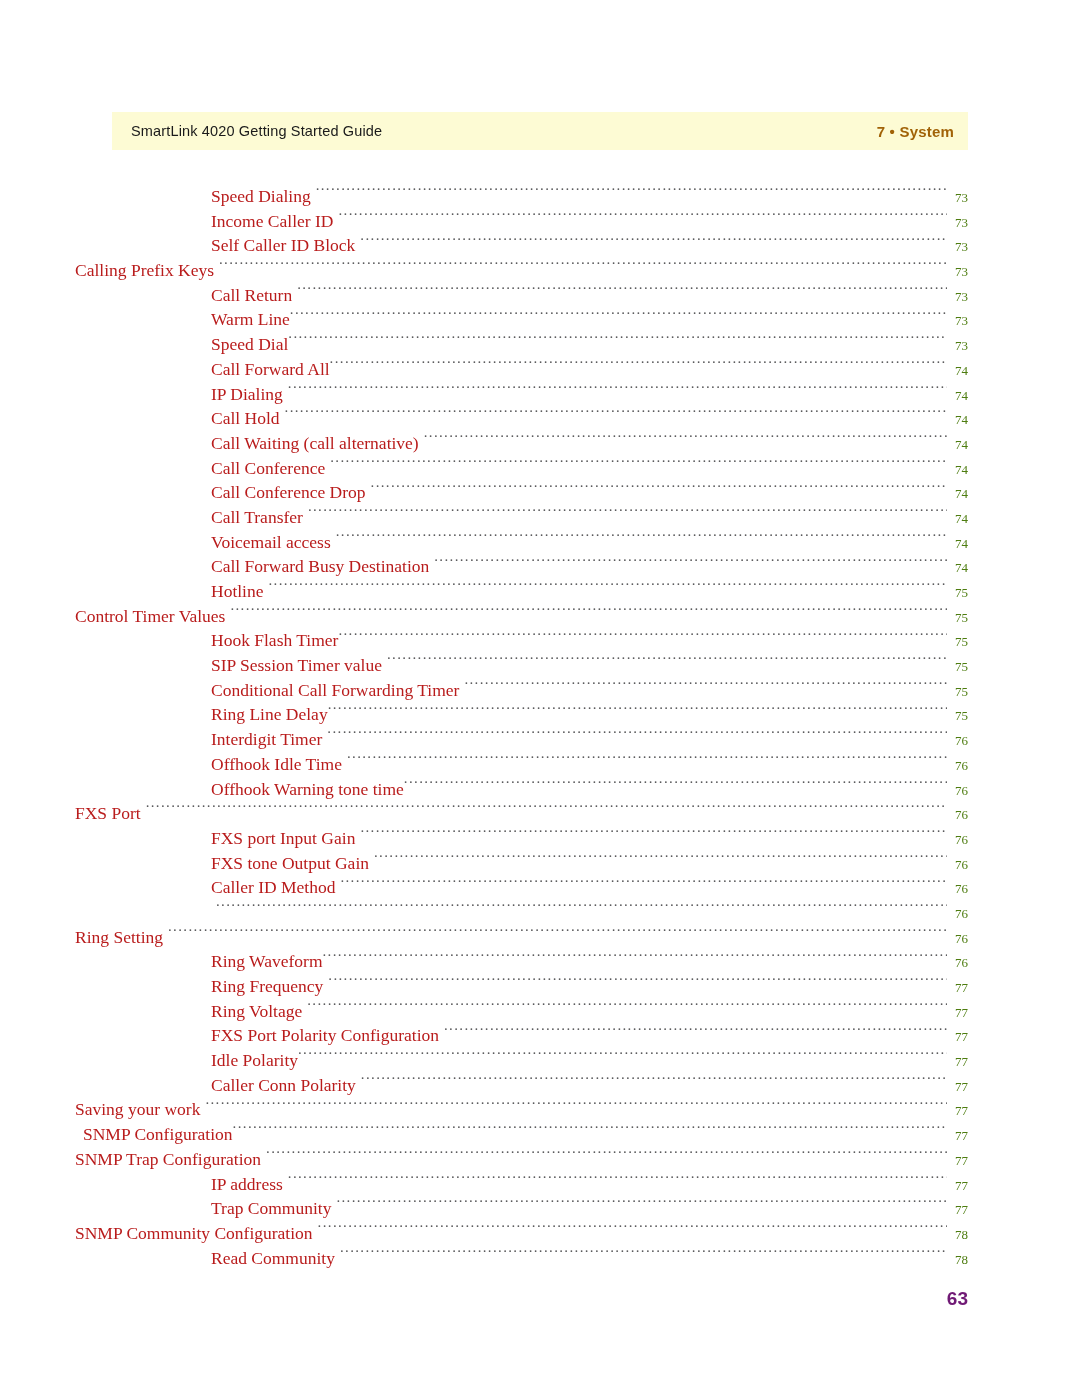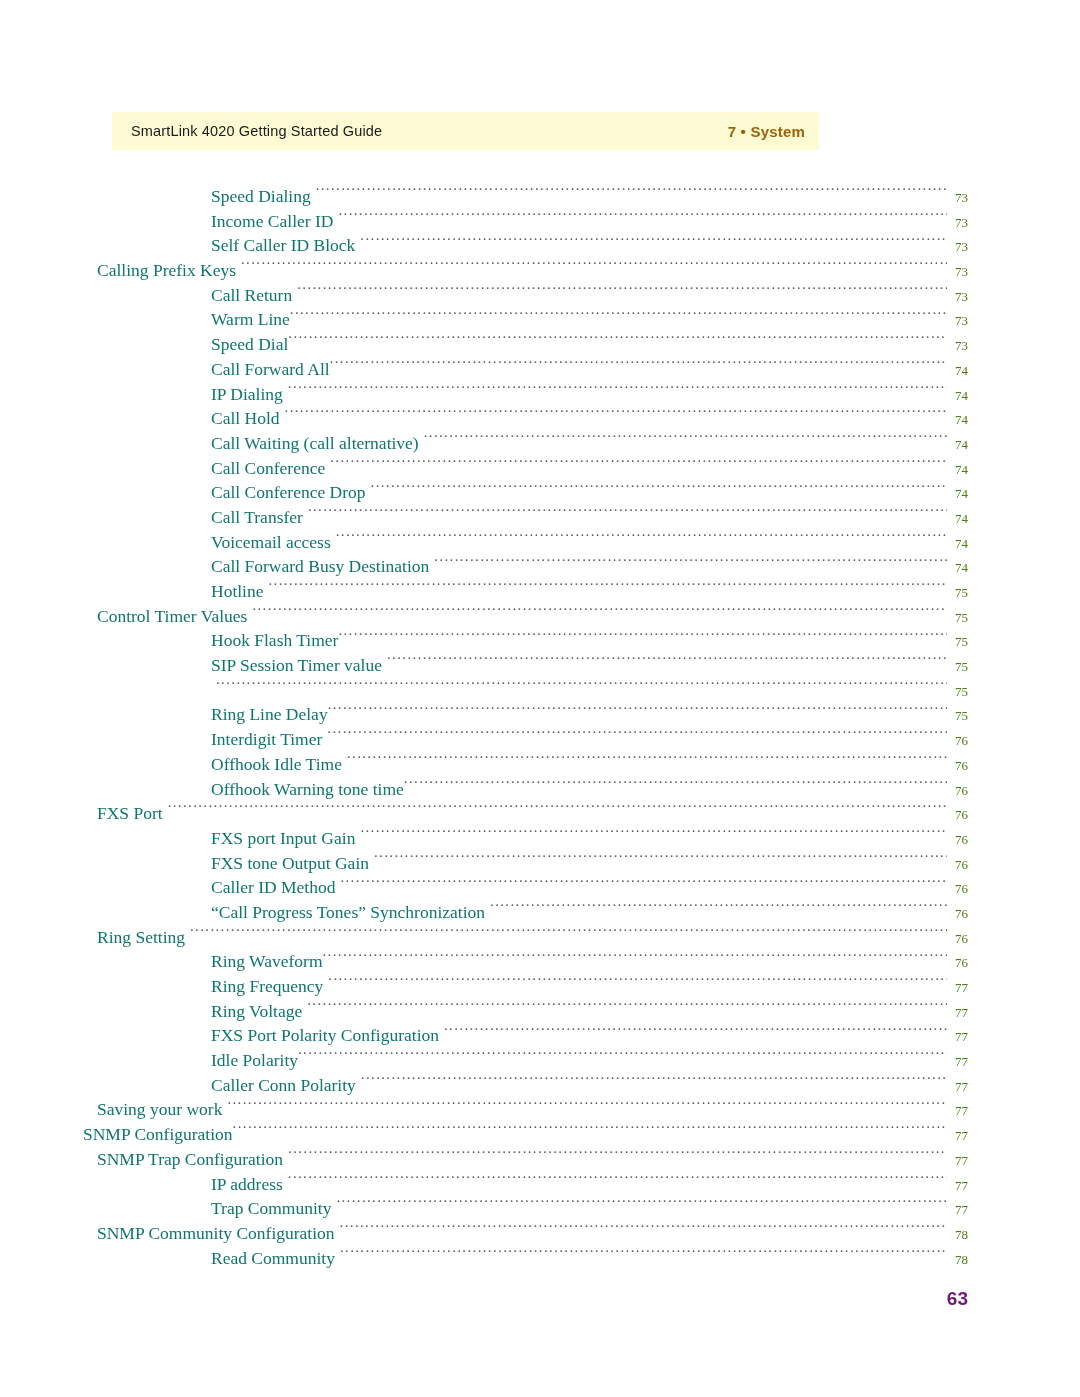--- a/index.html
+++ b/index.html
@@ -23,21 +23,21 @@
     height: 1397px;
     background: #ffffff;
     overflow: hidden;
   }
 
   
   #header-band {
     position: absolute;
     left: 112px;
     top: 112px;
-    width: 707px;
+    width: 856px;
     height: 38px;
     background: #fdfbd4;
     display: flex;
     align-items: center;
     justify-content: space-between;
     box-sizing: border-box;
     padding: 0 8px 0 19px;
   }
   #header-title {
     font-family: "Liberation Sans", sans-serif;
@@ -69,25 +69,25 @@
     align-items: baseline;
     height: 24.7px;
     box-sizing: border-box;
     padding-right: 112px;   
     color: #3a83c3;
     font-size: 17.5px;
     line-height: 24.7px;
     white-space: nowrap;
   }
   .lvl0 { padding-left: 83px; }
-  .lvl1 { padding-left: 97px; }
+  .lvl1 { padding-left: 75px; }
   .lvl2 { padding-left: 211px; }
 
   .toc-label {
-    color: #0f766e;
+    color: #b91c1c;
     flex: 0 0 auto;
   }
   .toc-dots {
     flex: 1 1 auto;
     overflow: hidden;
     margin: 0 1px;
     position: relative;
     height: 20px;
   }
   .toc-dots::after {
@@ -232,20 +232,21 @@
         <span class="toc-label">Hook Flash Timer</span>
         <span class="toc-dots"></span>
         <span class="toc-page">75</span>
       </div>
       <div class="toc-entry lvl2 gap">
         <span class="toc-label">SIP Session Timer value</span>
         <span class="toc-dots"></span>
         <span class="toc-page">75</span>
       </div>
       <div class="toc-entry lvl2 gap">
+        <span class="toc-label">Conditional Call Forwarding Timer</span>
         <span class="toc-dots"></span>
         <span class="toc-page">75</span>
       </div>
       <div class="toc-entry lvl2 tight">
         <span class="toc-label">Ring Line Delay</span>
         <span class="toc-dots"></span>
         <span class="toc-page">75</span>
       </div>
       <div class="toc-entry lvl2 gap">
         <span class="toc-label">Interdigit Timer</span>
@@ -276,21 +277,20 @@
         <span class="toc-label">FXS tone Output Gain</span>
         <span class="toc-dots"></span>
         <span class="toc-page">76</span>
       </div>
       <div class="toc-entry lvl2 gap">
         <span class="toc-label">Caller ID Method</span>
         <span class="toc-dots"></span>
         <span class="toc-page">76</span>
       </div>
       <div class="toc-entry lvl2 gap">
-        <span class="toc-label">“Call Progress Tones” Synchronization</span>
         <span class="toc-dots"></span>
         <span class="toc-page">76</span>
       </div>
       <div class="toc-entry lvl1 gap">
         <span class="toc-label">Ring Setting</span>
         <span class="toc-dots"></span>
         <span class="toc-page">76</span>
       </div>
       <div class="toc-entry lvl2 tight">
         <span class="toc-label">Ring Waveform</span>

